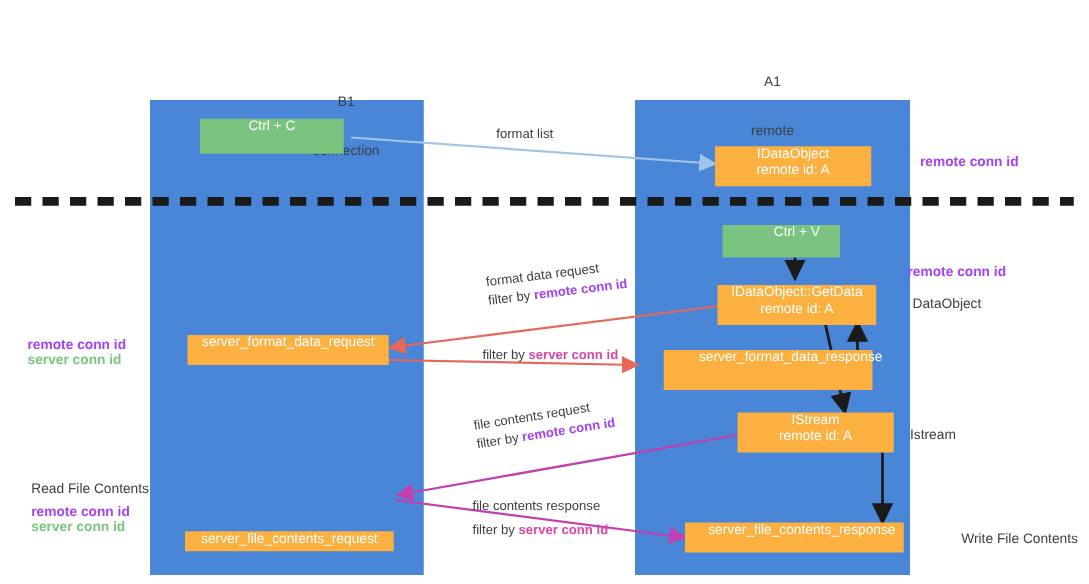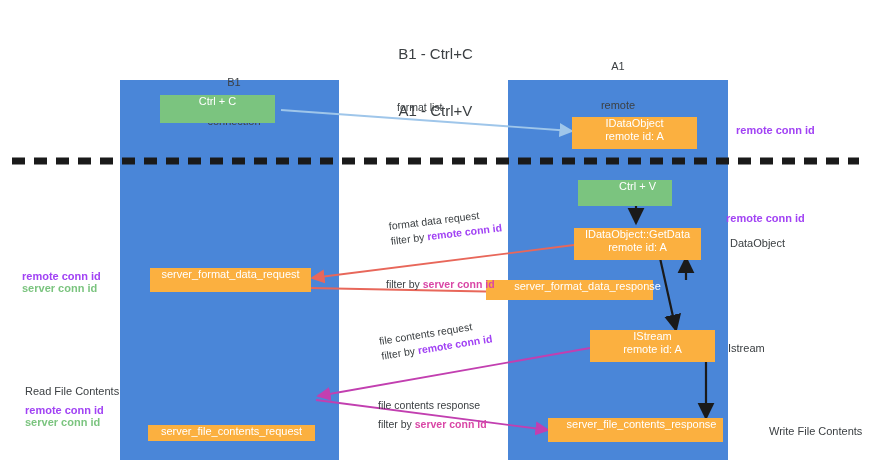--- a/index.html
+++ b/index.html
@@ -57,29 +57,25 @@
   .k.purple{color:#a142f4;}
   .k.pink{color:#d946a6;}
 
   svg.wires{position:absolute;left:0;top:0;width:871px;height:467px;pointer-events:none;}
 </style>
 </head>
 <body>
 
 <div id="stage">
 
-  <div class="title">
-    <div>B1 - Ctrl+C</div>
-    <div>A1 - Ctrl+V</div>
-  </div>
 
   <div class="lane" style="left:120px;top:80px;width:219px;height:380px;"></div>
   <div class="lane" style="left:508px;top:80px;width:220px;height:380px;"></div>
 
-  <div class="lane-header" style="left:120px;top:50px;width:228px;">
+  <div class="lane-header" style="left:120px;top:50px;width:228px;padding-left:43px;">
     <div>B1</div>
     <div>connection</div>
   </div>
   <div class="lane-header" style="left:508px;top:34px;width:220px;">
     <div>A1</div>
     <div>remote</div>
   </div>
 
   <svg class="wires" viewBox="0 0 871 467" xmlns="http://www.w3.org/2000/svg">
     <defs>
@@ -133,21 +129,21 @@
 
   <div class="node orange" style="left:574px;top:228px;width:127px;height:32px;">
     <span>IDataObject::GetData</span>
     <span class="l2">remote id: A</span>
   </div>
 
   <div class="node orange" style="left:150px;top:268px;width:161px;height:24px;">
     <span>server_format_data_request</span>
   </div>
 
-  <div class="node orange" style="left:486px;top:280px;width:167px;height:20px;padding-left:36px;">
+  <div class="node orange" style="left:531px;top:280px;width:167px;height:32px;padding-left:36px;">
     <span>server_format_data_response</span>
   </div>
 
   <div class="node orange" style="left:590px;top:330px;width:125px;height:32px;">
     <span>IStream</span>
     <span class="l2">remote id: A</span>
   </div>
 
   <div class="node orange" style="left:148px;top:385px;width:167px;height:16px;margin-top:40px;">
     <span>server_file_contents_request</span>

